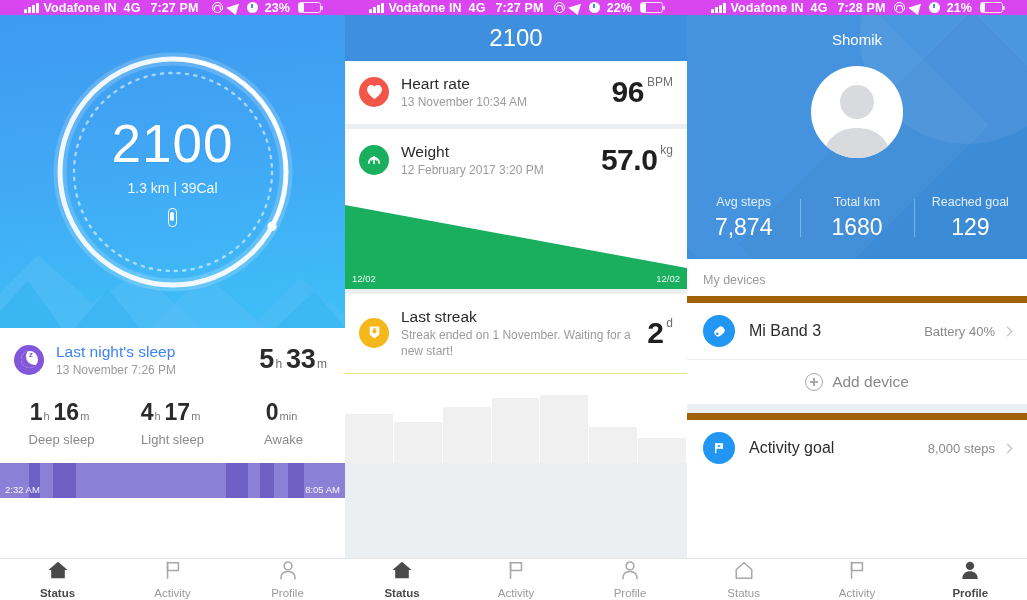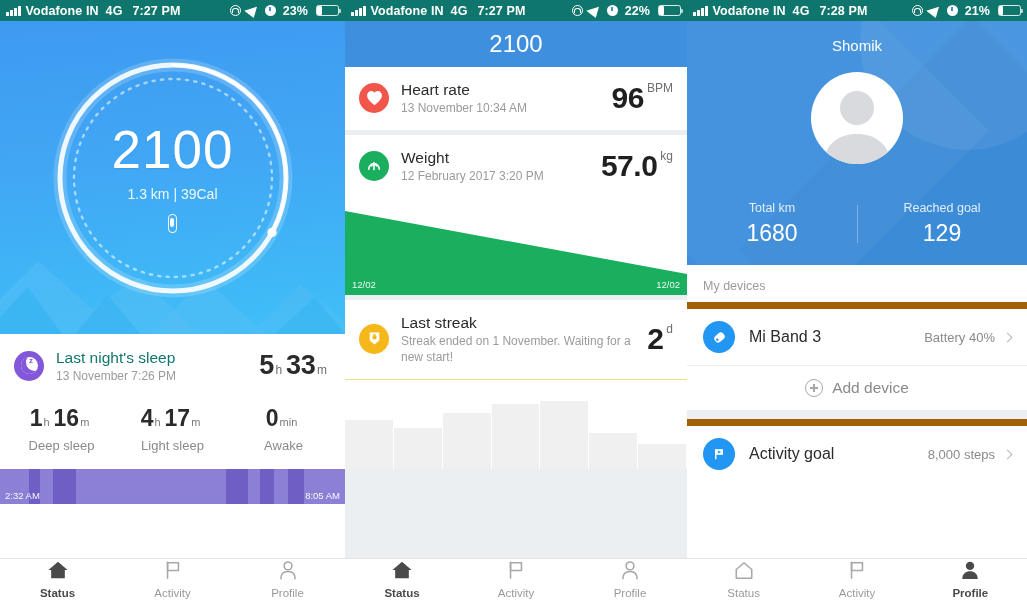--- a/index.html
+++ b/index.html
@@ -20,26 +20,26 @@
     overflow: hidden;
     background: #fff;
     flex: 0 0 auto;
   }
   .p1 { width: 345px; }
   .p2 { width: 342px; }
   .p3 { width: 340px; }
 
   
   .statusbar {
-    height: 21px;
-    background: #0f766e;
+    height: 15px;
+    background: #d946ef;
     color: #fff;
     display: flex;
     align-items: center;
-    padding: 0 6px;
+    padding: 0 24px;
     font-size: 12.5px;
     font-weight: bold;
     letter-spacing: .1px;
     position: relative;
     z-index: 20;
   }
   .sb-bars { display: flex; align-items: flex-end; gap: 1.5px; height: 10px; margin-right: 5px; }
   .sb-bars i { display: block; width: 2.5px; background: #fff; border-radius: .5px; }
   .sb-bars i:nth-child(1){height:4px}
   .sb-bars i:nth-child(2){height:6px}
@@ -133,21 +133,21 @@
     position: absolute; left: 7px; top: 6px;
     width: 17px; height: 17px; border-radius: 50%;
     background: #fff;
     box-shadow: 5px -3px 0 0 #8257d9 inset;
   }
   .sleep-ic .zz {
     position: absolute; left: 15px; top: 5px;
     font-size: 8px; color: #8257d9; font-weight: bold;
   }
   .sleep-txt { flex: 1; min-width: 0; }
-  .sleep-title { font-size: 15.5px; color: #0f766e; line-height: 1.25; }
+  .sleep-title { font-size: 15.5px; color: #3b82f6; line-height: 1.25; }
   .sleep-date { font-size: 12px; color: #9b9b9b; margin-top: 2px; }
   .bignum { display: flex; align-items: baseline; color: #2b2b2b; white-space: nowrap; }
   .bignum .v { font-size: 27px; font-weight: bold; letter-spacing: -.3px; }
   .bignum .u { font-size: 12px; color: #6e6e6e; margin-left: 1.5px; margin-right: 4px; font-weight: normal; }
   .sleep-stats { display: flex; padding: 14px 6px 16px 6px; }
   .st { flex: 1; text-align: center; }
   .st-v { display: flex; align-items: baseline; justify-content: center; color: #2b2b2b; }
   .st-v .a { font-size: 23px; font-weight: bold; }
   .st-v .b { font-size: 11px; color: #7a7a7a; margin: 0 4px 0 1px; font-weight: normal; }
   .st-l { font-size: 13px; color: #8a8a8a; margin-top: 6px; }
@@ -558,20 +558,24 @@
       <div class="deco1"></div>
       <div class="p3name">Shomik</div>
       <div class="avatar">
         <svg viewBox="0 0 92 92" width="92" height="92">
           <circle cx="46" cy="36" r="17" fill="#d8dadd"></circle>
           <path d="M12 96 C12 73 27 62 46 62 C65 62 80 73 80 96 Z" fill="#d8dadd"></path>
         </svg>
       </div>
       <div class="p3stats" id="p3-stats">
           <div class="p3st">
+            <div class="l">Avg steps</div>
+            <div class="v">7,874</div>
+          </div>
+          <div class="p3st">
             <div class="l">Total km</div>
             <div class="v">1680</div>
           </div>
           <div class="p3st">
             <div class="l">Reached goal</div>
             <div class="v">129</div>
           </div>
         </div>
     </div>
 

